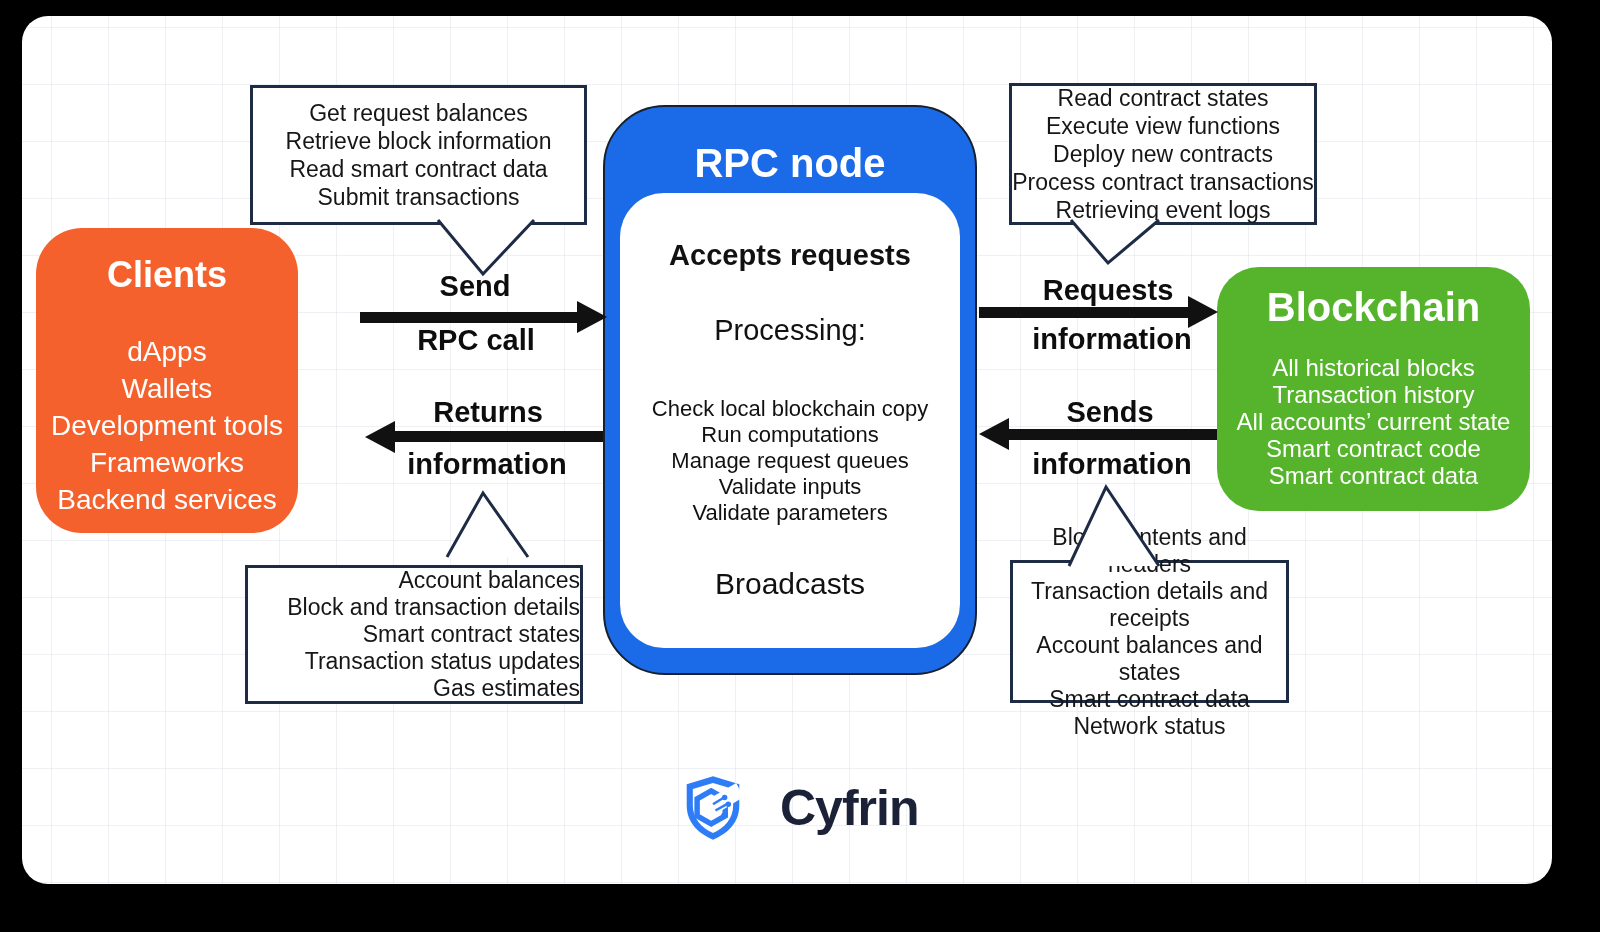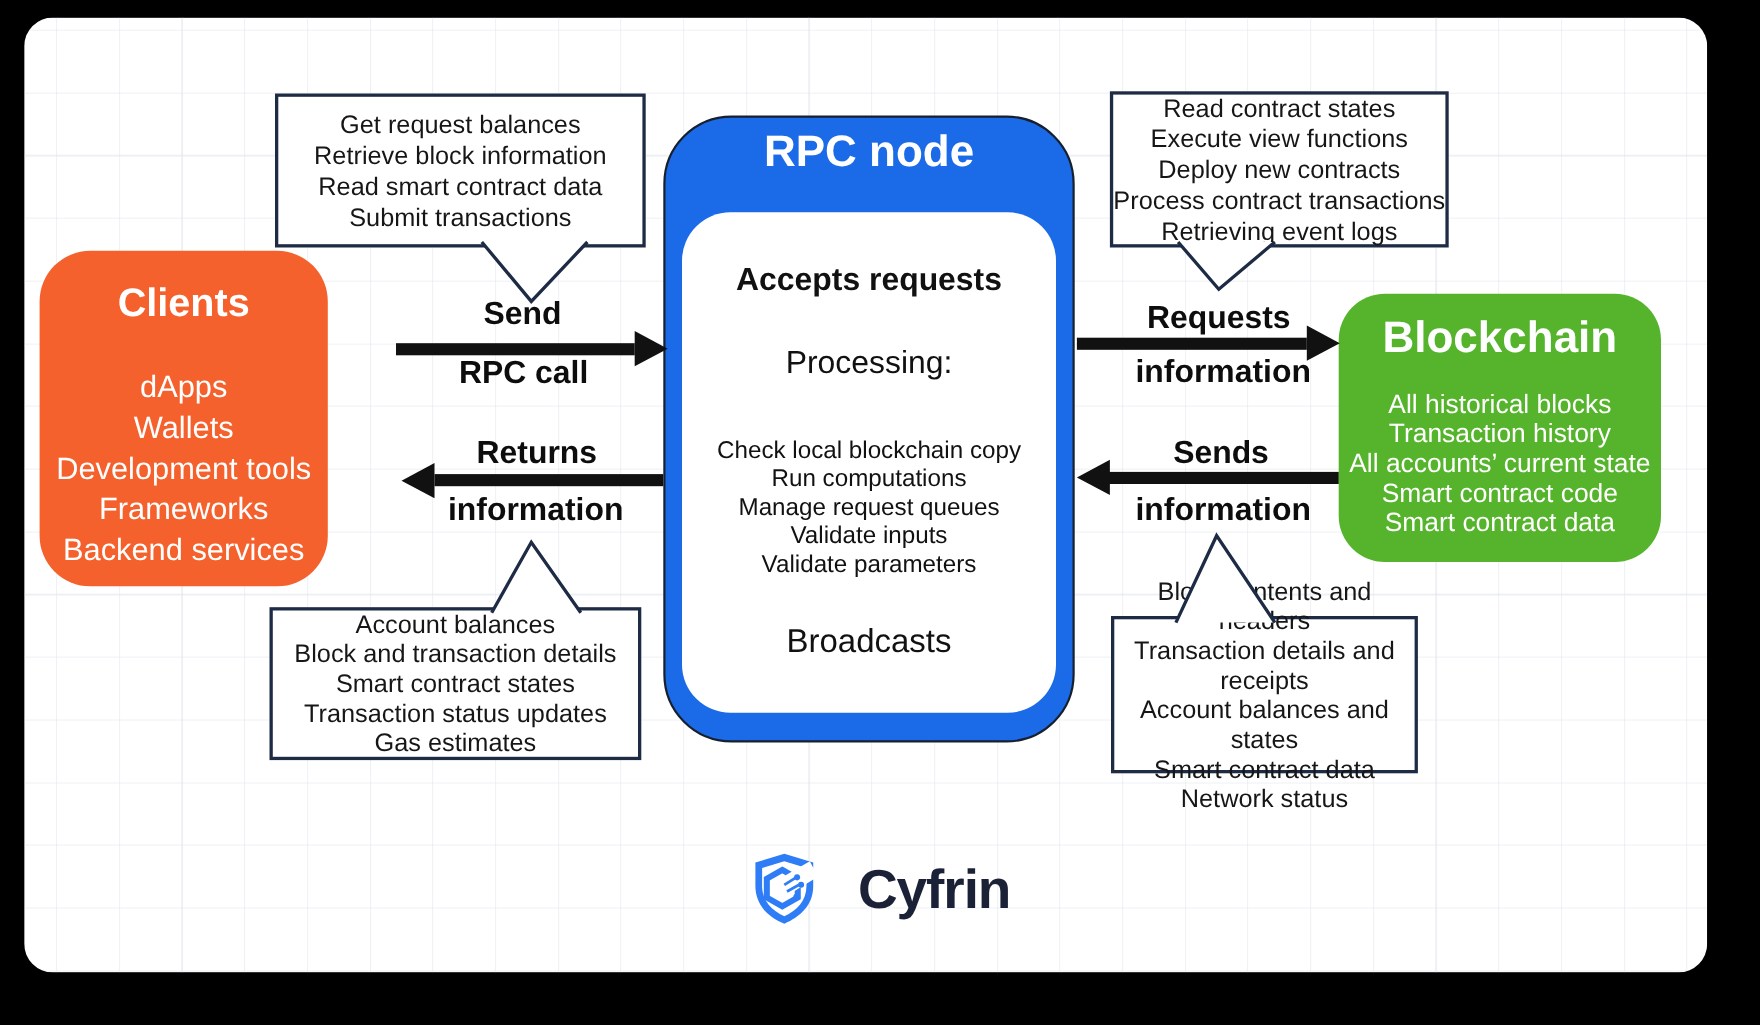--- a/index.html
+++ b/index.html
@@ -20,45 +20,45 @@
   .clients-box {
     left:14px; top:212px; width:262px; height:305px; border-radius:46px;
     background:#F5612D; color:#fff; text-align:center;
   }
   .clients-title { position:absolute; left:0; right:0; top:26px; font-size:36px; font-weight:700; }
   .clients-items { position:absolute; left:0; right:0; top:105px; font-size:28px; line-height:37px; }
   .rpc-box {
     left:581px; top:89px; width:374px; height:570px; border-radius:62px;
     background:#1B6BE8; border:2px solid #16202e; box-sizing:border-box;
   }
-  .rpc-title { position:absolute; left:0; right:0; top:9px; text-align:center; color:#fff; font-size:40px; font-weight:700; }
+  .rpc-title { position:absolute; left:0; right:0; top:34px; text-align:center; color:#fff; font-size:40px; font-weight:700; }
   .rpc-inner {
     position:absolute; left:15px; top:86px; width:340px; height:455px;
     background:#fff; border-radius:44px; color:#111;
   }
   .rpc-line { position:absolute; left:0; right:0; text-align:center; }
   .rpc-accepts { top:46px; font-size:29px;font-weight:bold; }
   .rpc-processing { top:121px; font-size:29px; }
   .rpc-list { top:203px; font-size:22px; line-height:26px; }
   .rpc-broadcasts { top:374px; font-size:30px; }
   .chain-box {
     left:1195px; top:251px; width:293px; height:244px; border-radius:42px;
-    background:#55B42C; color:#fff; text-align:center;
+    background:#55B42C; color:#fff; text-align:center;padding-left:20px;
   }
   .chain-title { position:absolute; left:0; right:0; top:18px; font-size:40px; font-weight:700; }
   .chain-items { position:absolute; left:0; right:0; top:87px; font-size:24px; line-height:27px; }
   
   .callout {
     background:#fff; border:3px solid #1E2B45; box-sizing:border-box;
     display:flex; flex-direction:column; justify-content:center; align-items:center;
     color:#161616; font-size:23px; text-align:center;
   }
   .co-tl { left:228px; top:69px; width:337px; height:140px; line-height:28px; }
   .co-tr { left:987px; top:67px; width:308px; height:142px; line-height:28px; }
-  .co-bl { left:223px; top:536px; width:338px; height:139px; line-height:27px; }
+  .co-bl { left:223px; top:549px; width:338px; height:139px; line-height:27px;align-items:flex-end; }
   .co-br { left:988px; top:544px; width:279px; height:143px; line-height:27px; }
   .tail { position:absolute; overflow:visible; }
   .tail path { fill:#ffffff; stroke:#1E2B45; stroke-width:3; }
   
   .bar { position:absolute; height:11px; background:#111; }
   .head { position:absolute; width:0; height:0; border-top:16px solid transparent; border-bottom:16px solid transparent; }
   .head-right { border-left:30px solid #111; }
   .head-left  { border-right:30px solid #111; }
   .alabel {
     position:absolute; transform:translate(-50%,-50%);

